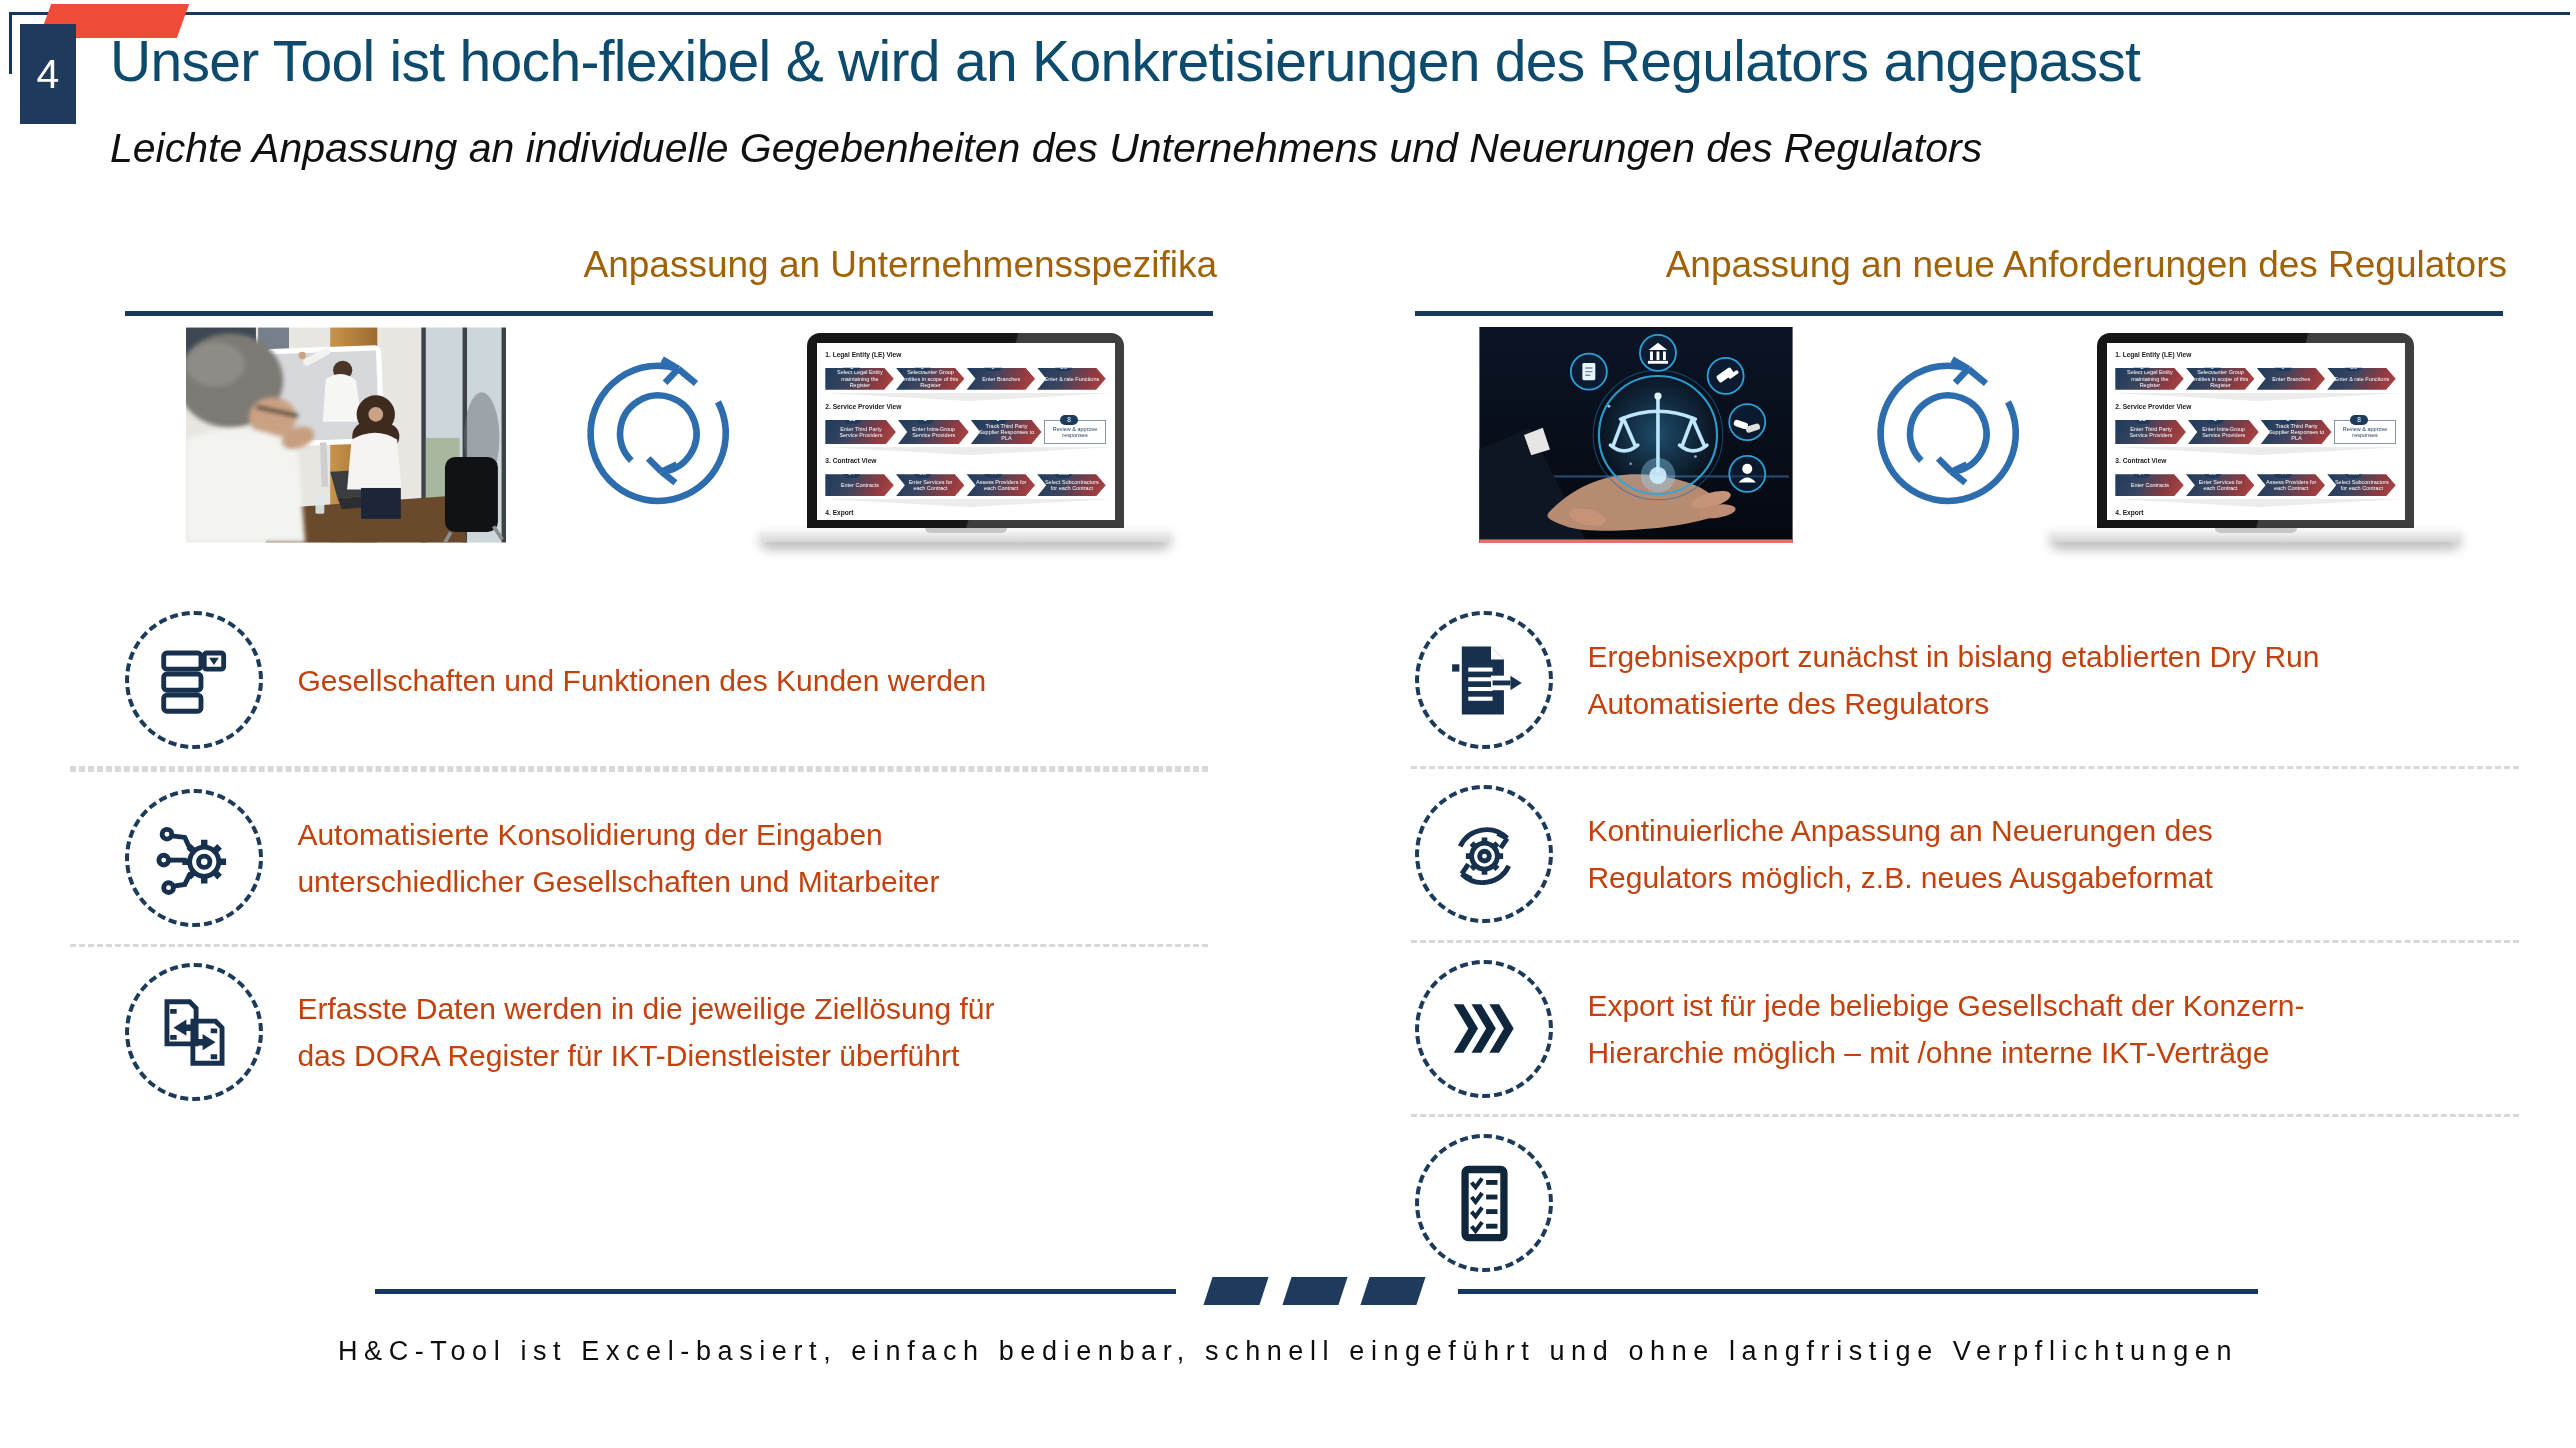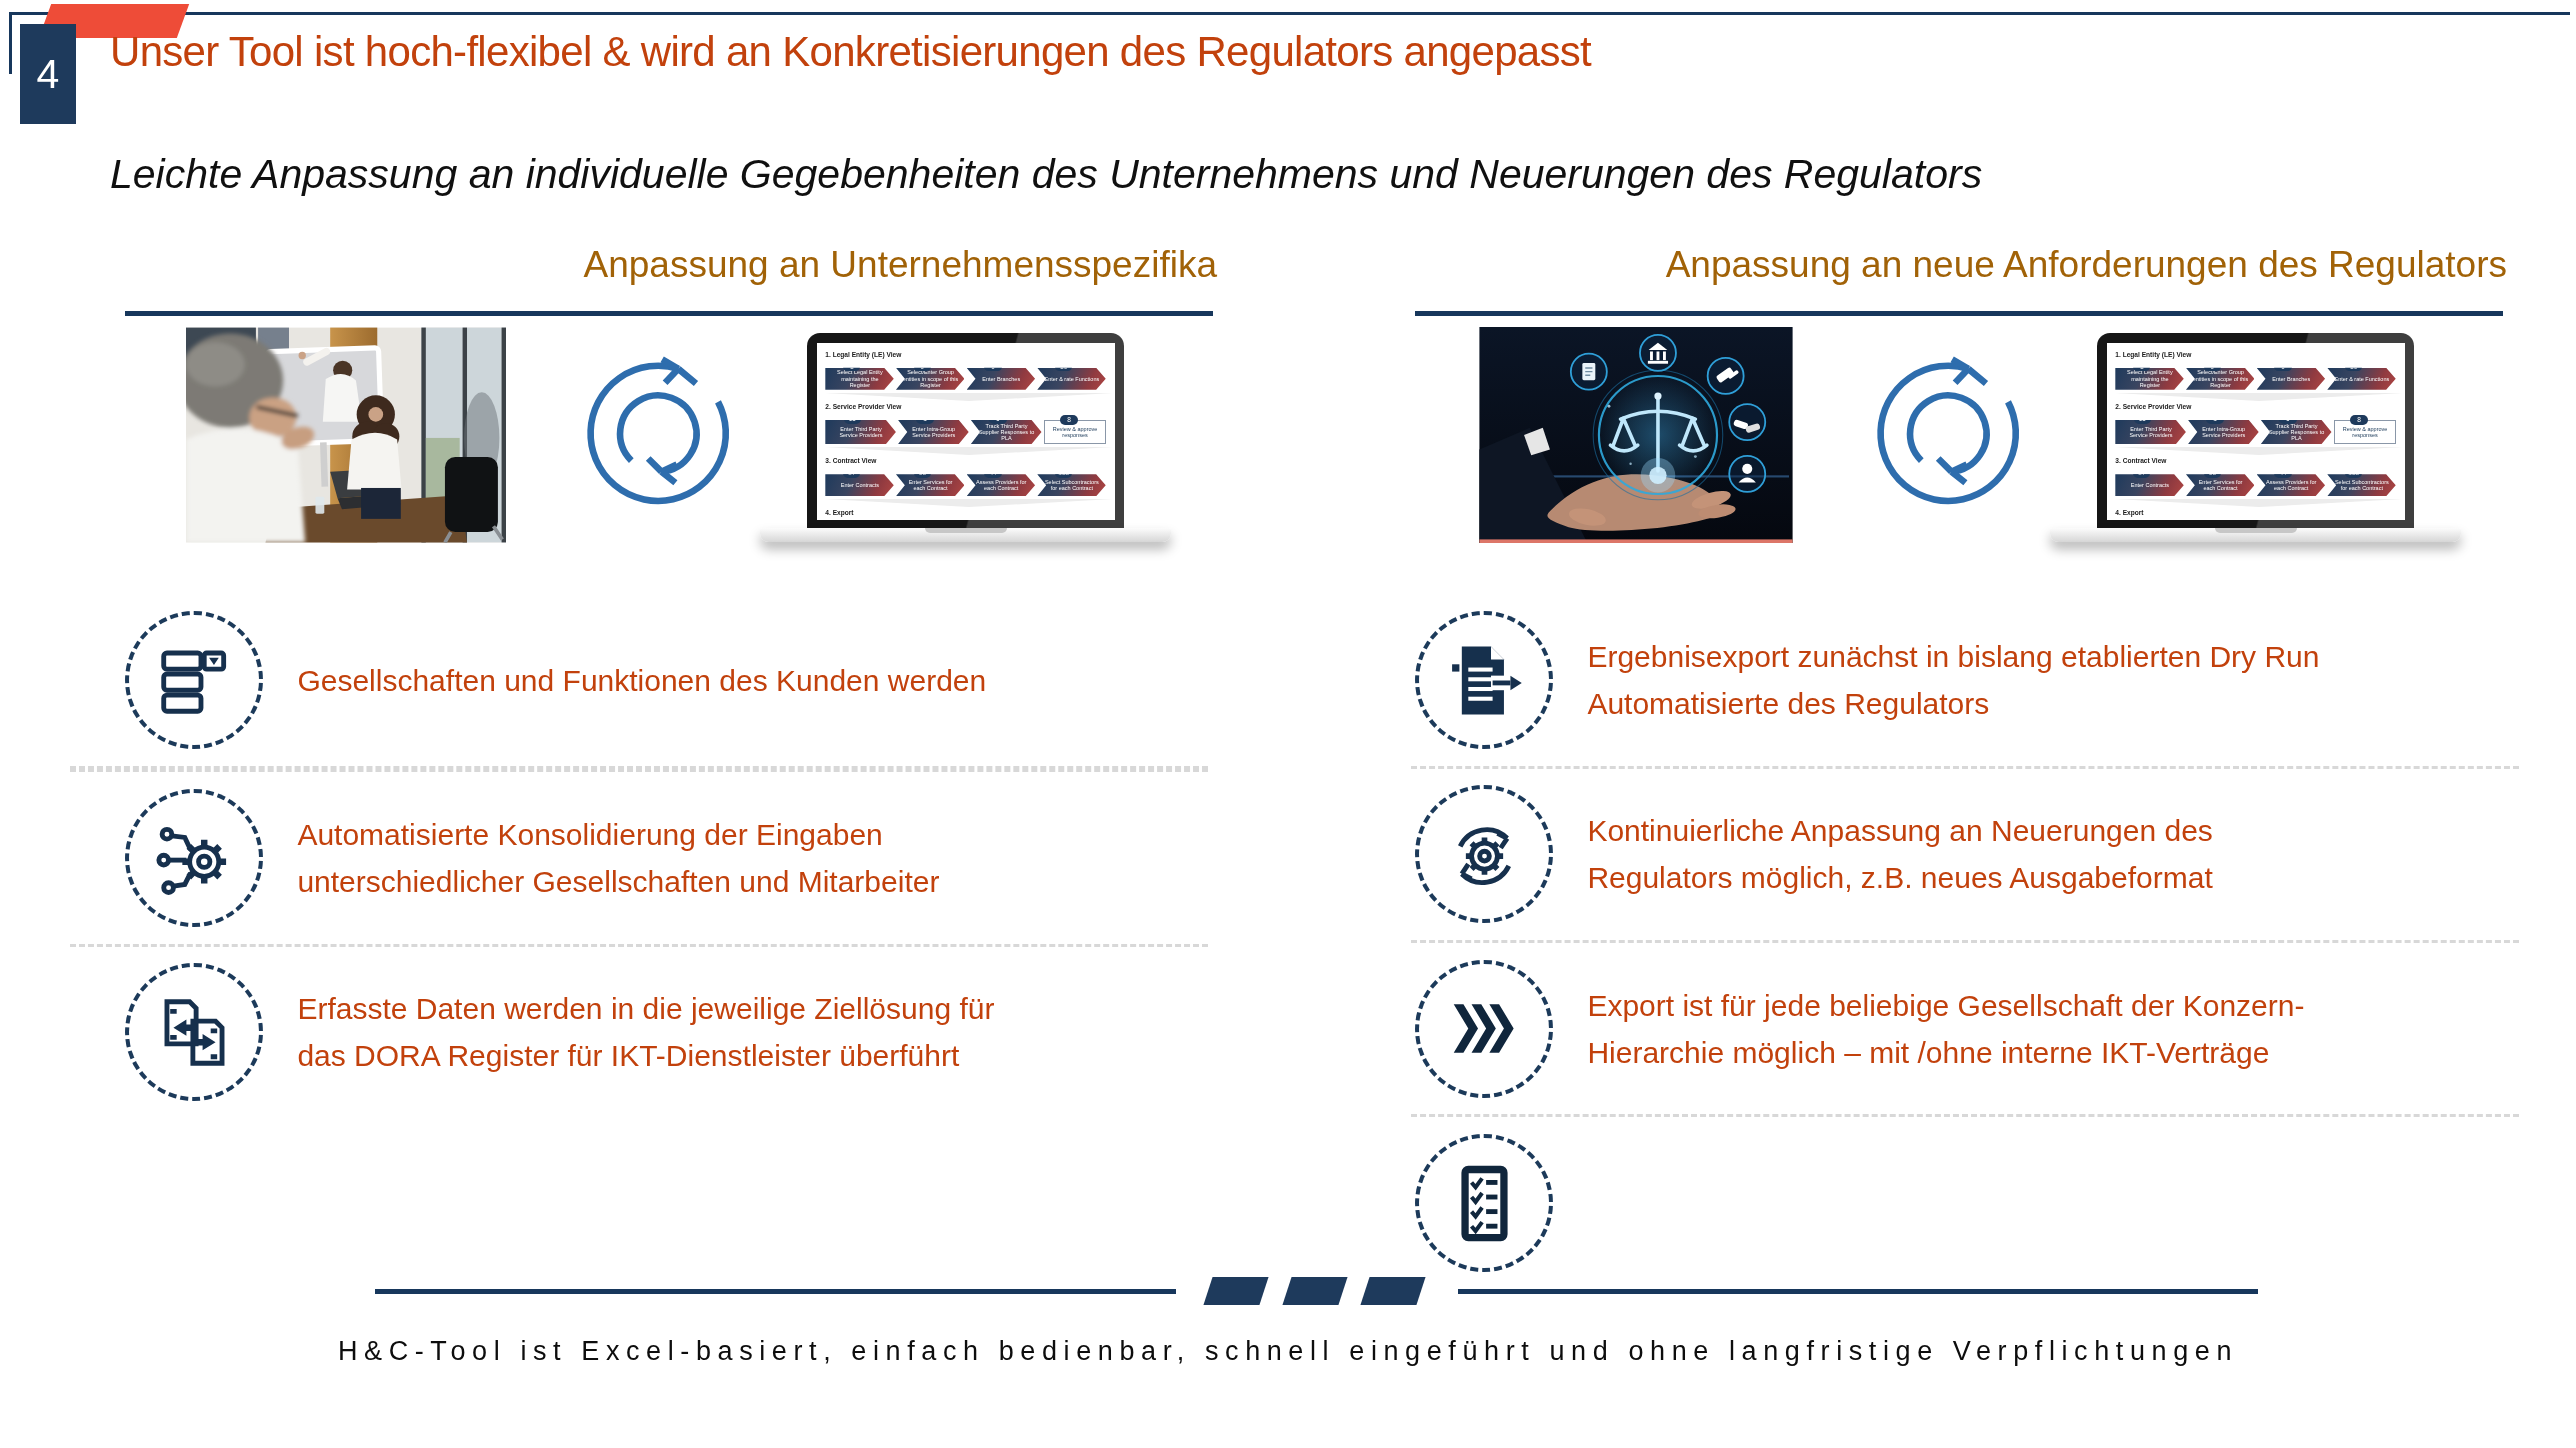--- a/index.html
+++ b/index.html
@@ -5,22 +5,22 @@
   html,body{margin:0;padding:0;background:#ffffff;}
   #slide{position:relative;width:2576px;height:1449px;background:#ffffff;overflow:hidden;
          font-family:"Liberation Sans",sans-serif;color:#191919;}
 
   
   .frame-top{position:absolute;left:8.8px;top:11.7px;width:2561px;height:3.7px;background:#17375c;}
   .frame-left{position:absolute;left:8.8px;top:11.7px;width:3.7px;height:62px;background:#17375c;}
   .red-slab{position:absolute;left:45px;top:4.4px;width:138px;height:34px;background:#ee4c38;transform:skewX(-20deg);}
   .num-box{position:absolute;left:20px;top:24px;width:56px;height:100px;background:#1e3a5c;
            display:flex;align-items:center;justify-content:center;color:#fff;font-size:41px;}
-  .title{position:absolute;left:110px;top:28px;font-size:42px;letter-spacing:-0.7px;color:#c2410c;white-space:nowrap;}
-  .subtitle{position:absolute;left:110px;top:125px;font-size:41px;font-style:italic;color:#101010;white-space:nowrap;margin-top:26px;}
+  .title{position:absolute;left:110px;top:28px;font-size:57px;letter-spacing:-0.7px;color:#0c4a6e;white-space:nowrap;}
+  .subtitle{position:absolute;left:110px;top:125px;font-size:41px;font-style:italic;color:#101010;white-space:nowrap;}
 
   
   .column{position:absolute;top:242px;width:1096px;height:1063px;}
   .column.left{left:121px;}
   .column.right{left:1411px;}
   .col-header{position:absolute;top:2px;left:0;right:0;text-align:right;font-size:37px;color:#a16207;}
   .col-rule{position:absolute;top:69px;left:4.4px;width:1088px;height:5.1px;background:#17375c;}
 
   
   .photo{position:absolute;left:65px;top:85px;width:320px;height:216px;}

